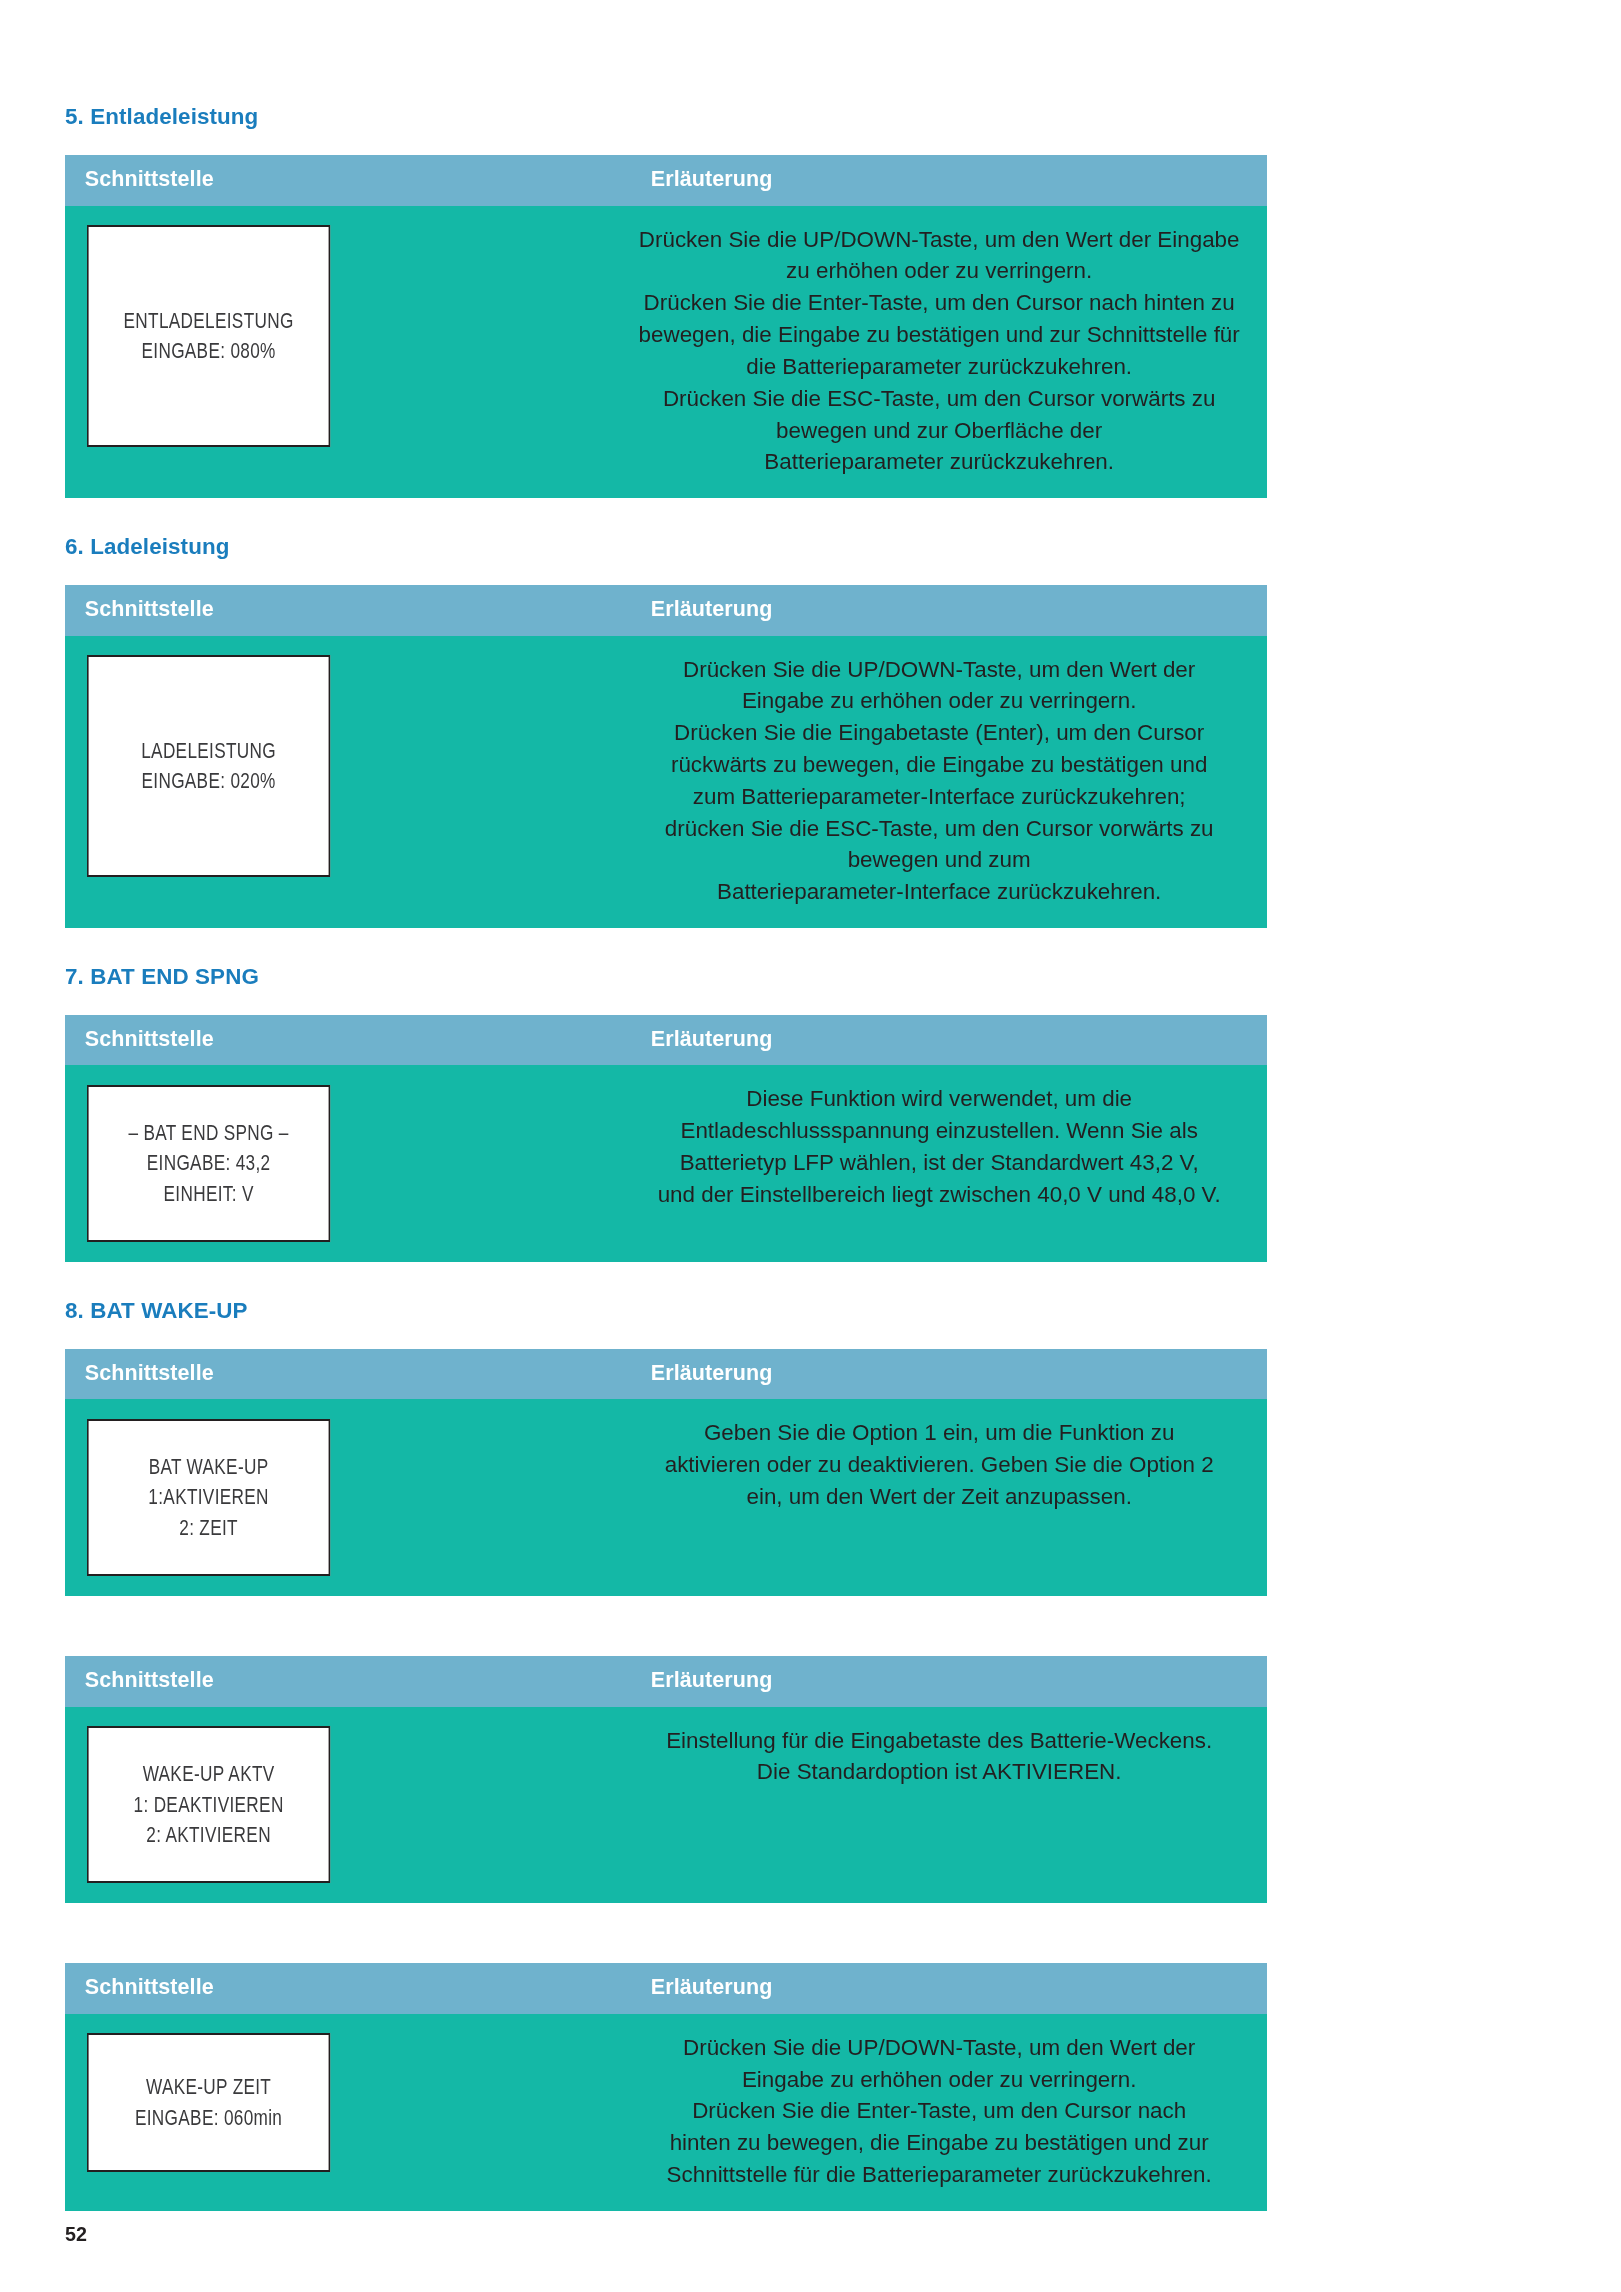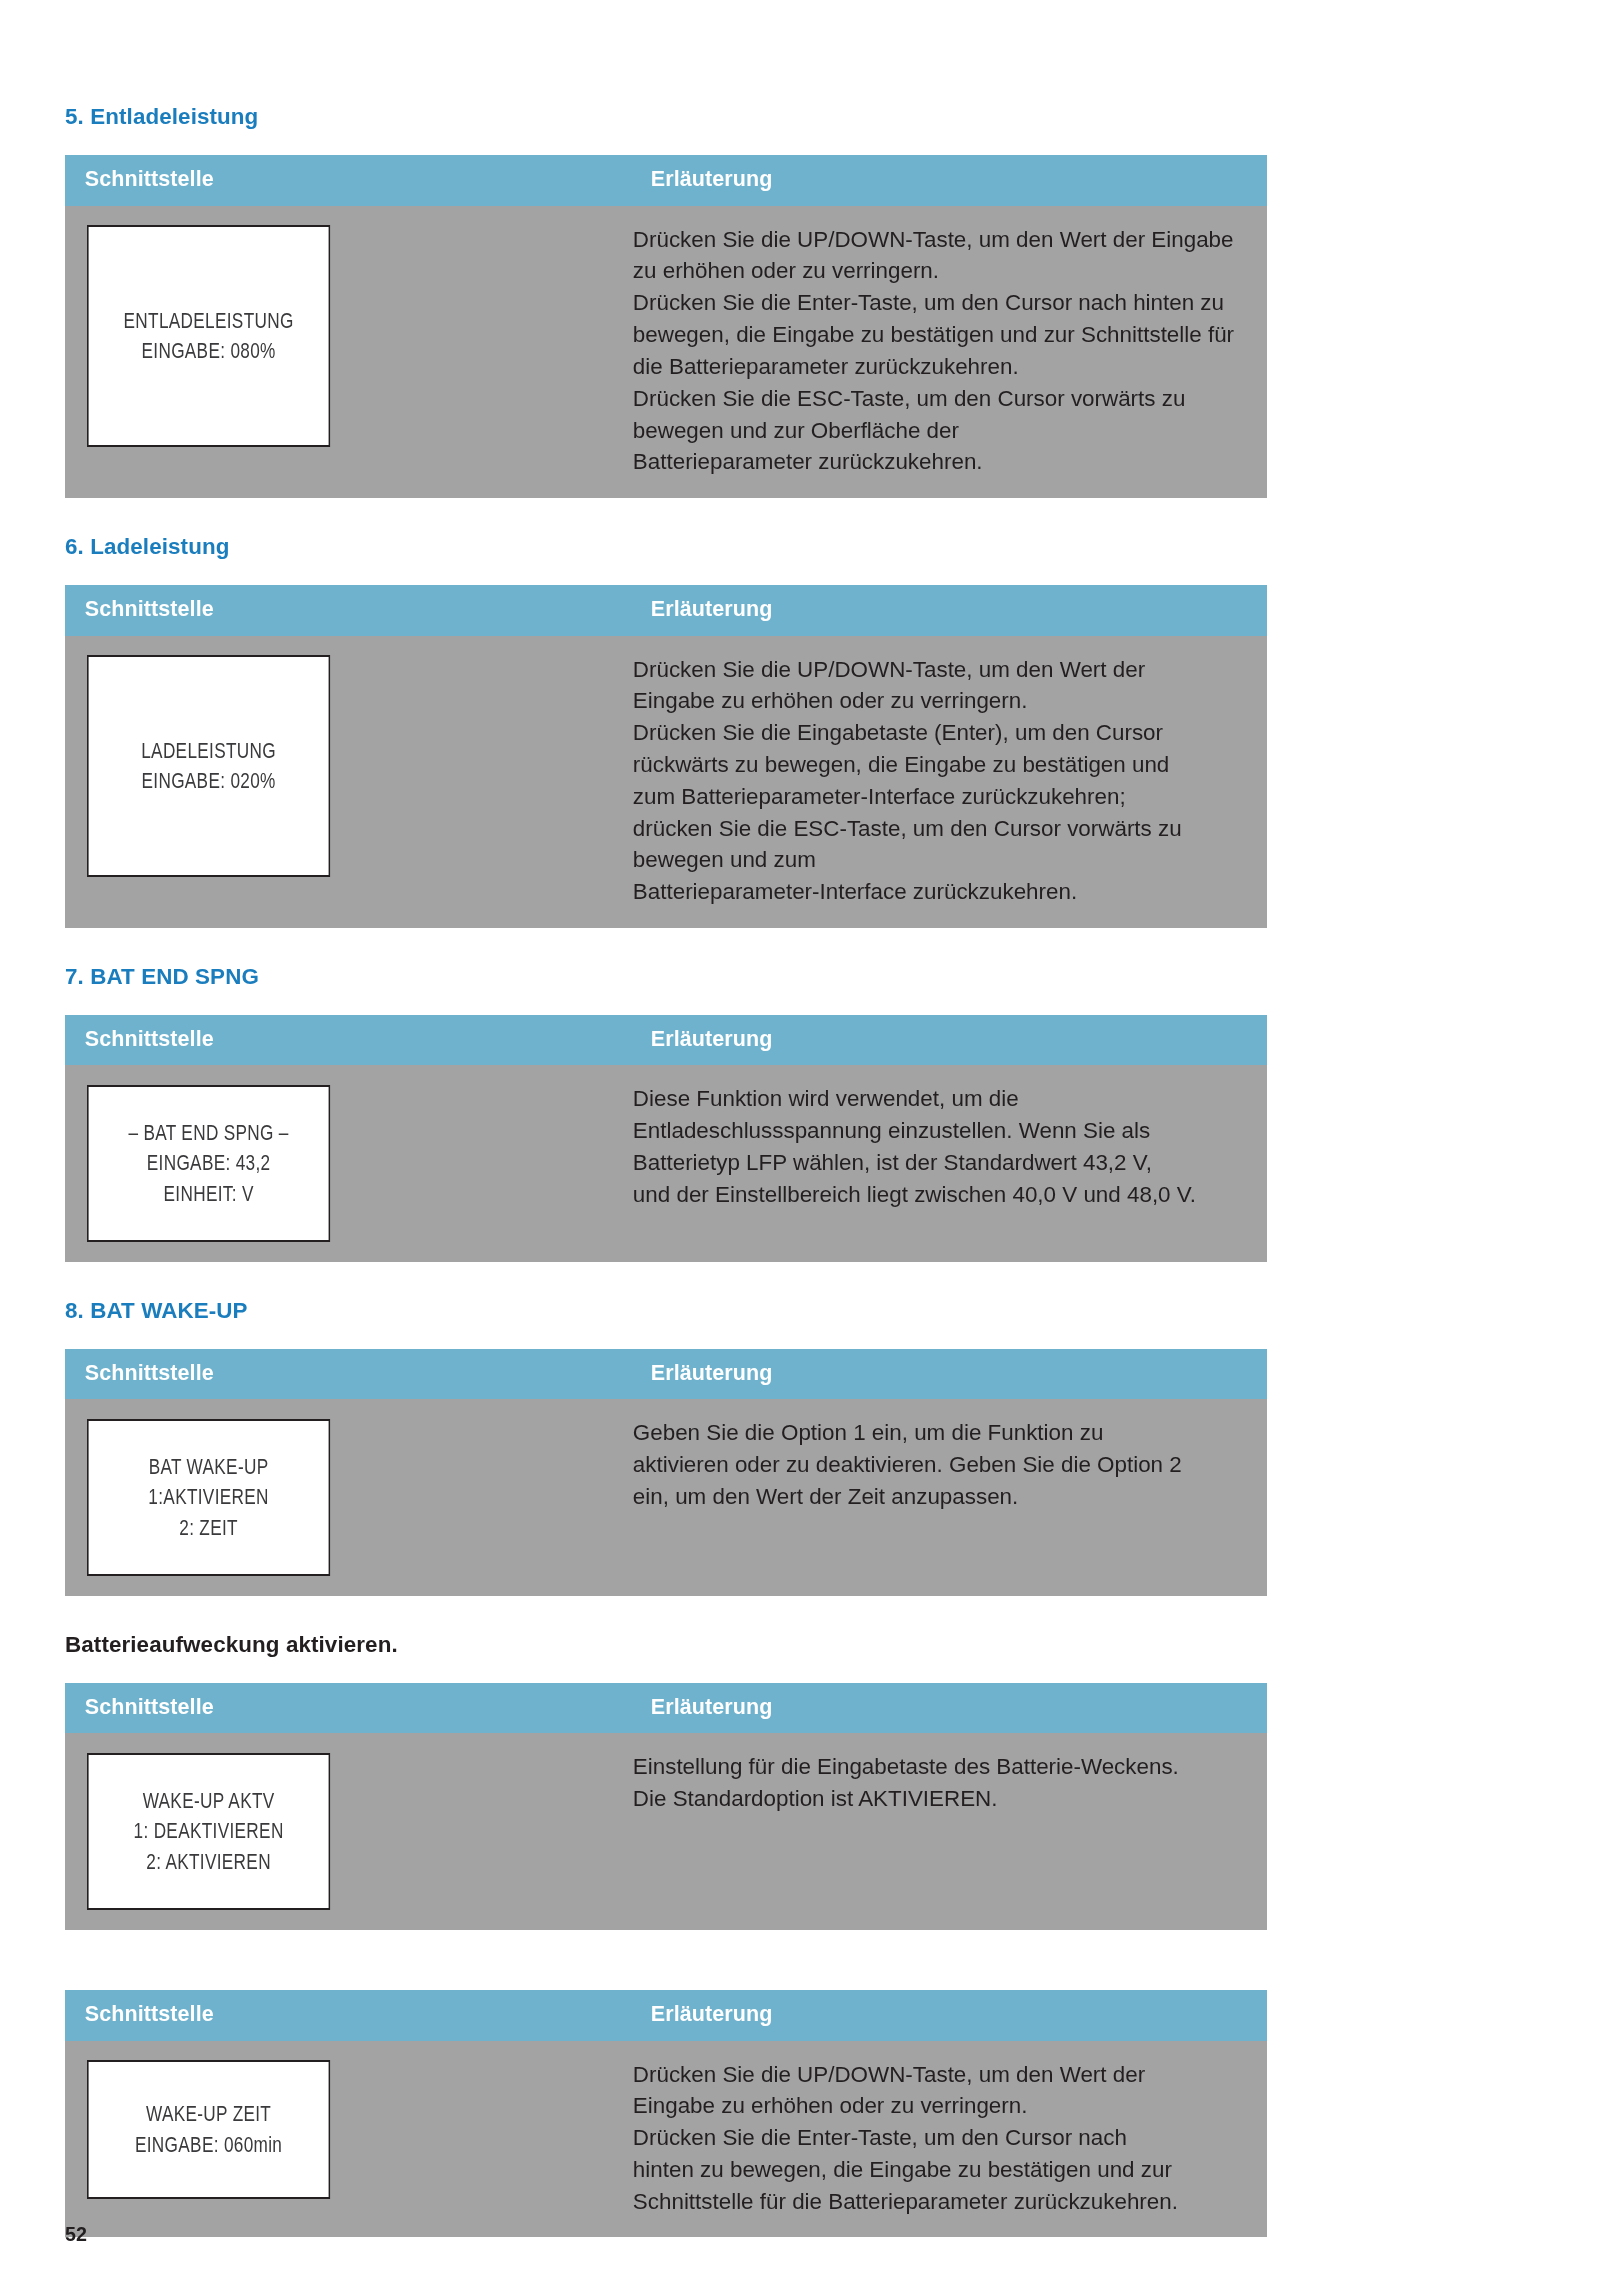--- a/index.html
+++ b/index.html
@@ -53,23 +53,24 @@
     text-align: left;
     padding: 12.5px 0 12.5px 19.7px;
     line-height: 1.2;
     letter-spacing: 0.1px;
   }
 
   .spec-table th.col-interface { width: 494px; }
   .spec-table th.col-explain   { width: 555px; }
 
   .spec-table td {
-    background: #a3a3a3;
+    background: #14b8a6;
     vertical-align: top;
     padding: 0;
+    text-align: center;
   }
 
   .cell-interface {
     padding: 19.7px 19.7px 19.7px 22.4px;
   }
 
   .cell-explain {
     padding: 18px 21.5px 19.7px 1.8px;
   }
 
@@ -266,21 +267,20 @@
                   <span class="ln">aktivieren oder zu deaktivieren. Geben Sie die Option 2</span>
                   <span class="ln">ein, um den Wert der Zeit anzupassen.</span>
                 </div>
               </td>
             </tr>
           </tbody>
         </table>
         <div class="gap-table-heading"></div>
       </div>
       <div>
-        <div class="section-heading plain">Batterieaufweckung aktivieren.</div>
         <div class="gap-heading-table"></div>
         <table class="spec-table">
           <thead>
             <tr>
               <th class="col-interface">Schnittstelle</th>
               <th class="col-explain">Erläuterung</th>
             </tr>
           </thead>
           <tbody>
             <tr>

